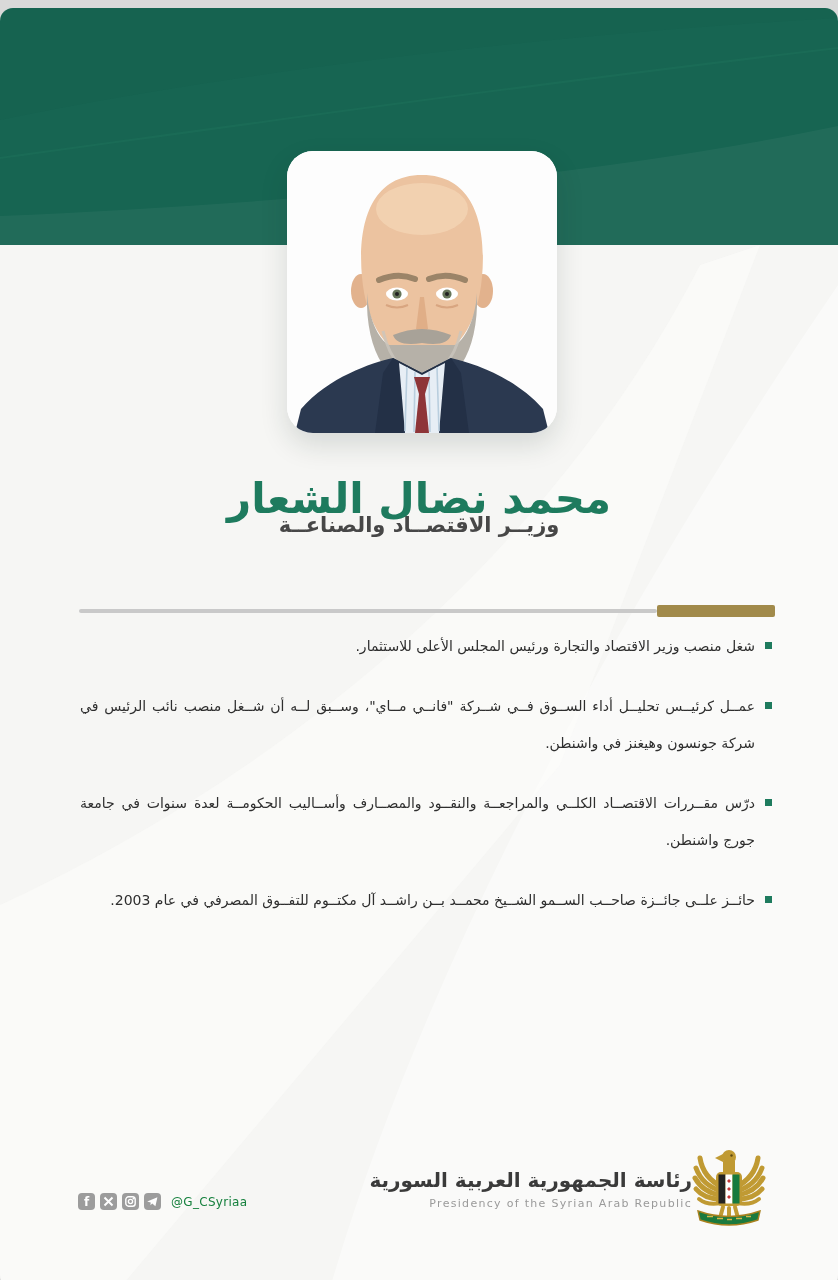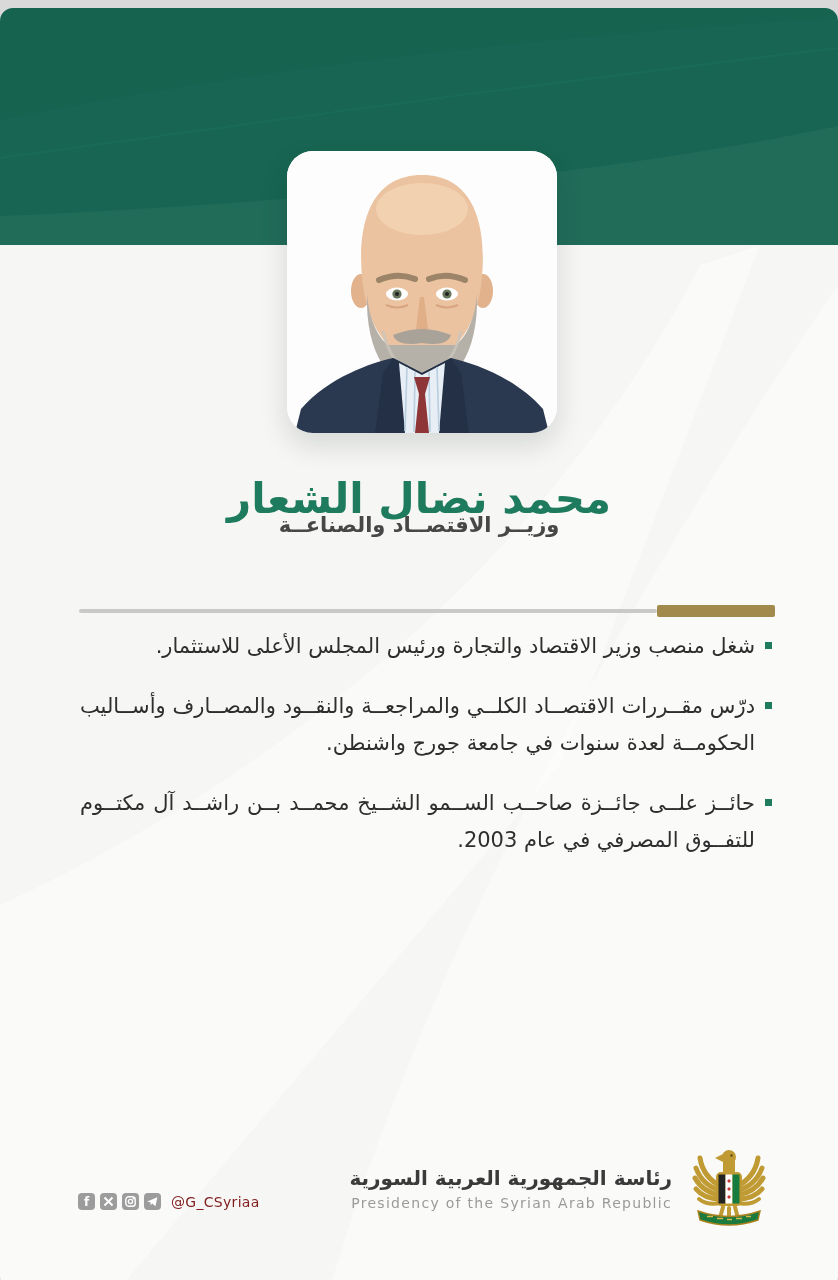--- a/index.html
+++ b/index.html
@@ -16,31 +16,31 @@
   
   .name{position:absolute;left:0;top:438px;width:100%;text-align:center;direction:rtl;
         font-size:42px;font-weight:bold;color:#1e7b5e;letter-spacing:0;}
   .job-title{position:absolute;left:0;top:505px;width:100%;text-align:center;direction:rtl;
         font-size:21px;font-weight:bold;color:#474747;}
   
   .divider-line{position:absolute;left:79px;top:601px;width:578px;height:4px;background:#c9c9c9;border-radius:2px;}
   .divider-gold{position:absolute;left:657px;top:597px;width:118px;height:12px;background:#a18a4b;border-radius:2px;}
   
   .facts{position:absolute;top:620px;right:66px;left:80px;margin:0;padding:0;list-style:none;direction:rtl;}
-  .facts li{position:relative;padding-right:17px;margin-bottom:23px;font-size:21px;line-height:37px;
+  .facts li{position:relative;padding-right:17px;margin-bottom:23px;font-size:14px;line-height:37px;
             color:#2e2e2e;text-align:justify;}
   .facts li .bullet{position:absolute;right:0;top:14px;width:7px;height:7px;background:#1e7b5e;}
   
   .social{position:absolute;left:78px;top:1185px;display:flex;align-items:center;gap:5px;}
   .sicon{display:inline-flex;width:17px;height:17px;}
-  .handle{font-size:14px;color:#7f1d1d;margin-left:5px;letter-spacing:.3px;}
-  .brand{position:absolute;right:72px;top:1137px;display:flex;align-items:center;gap:20px;}
+  .handle{font-size:12px;color:#15803d;margin-left:5px;letter-spacing:.3px;}
+  .brand{position:absolute;right:72px;top:1137px;display:flex;align-items:center;gap:0;}
   .brand-text{text-align:right;}
   .org-ar{font-size:20px;font-weight:bold;color:#3a3a3a;direction:rtl;line-height:26px;}
-  .org-en{font-size:14px;color:#9a9a9a;letter-spacing:1.3px;margin-top:4px;white-space:nowrap;}
+  .org-en{font-size:11px;color:#9a9a9a;letter-spacing:1.3px;margin-top:4px;white-space:nowrap;}
 </style>
 </head>
 <body>
 
 <div class="page">
 
   <svg class="bg-waves" width="838" height="1043">
     <path d="M838 40 C 640 330 430 700 330 1043 L 838 1043 Z" fill="#ffffff" opacity="0.45"></path>
     <path d="M0 660 C 260 540 540 330 700 20 L 760 0 L 560 520 L 120 1043 L 0 1043 Z" fill="#fdfdfc" opacity="0.5"></path>
   </svg>
@@ -98,20 +98,21 @@
 
   <h1 class="name">محمد نضال الشعار</h1>
   <div class="job-title">وزيــر الاقتصــاد والصناعــة</div>
 
   <div class="divider-line"></div>
   <div class="divider-gold"></div>
 
   <ul class="facts">
     <li><span class="bullet"></span><span>شغل منصب وزير الاقتصاد والتجارة ورئيس المجلس الأعلى للاستثمار.</span></li>
     <li><span class="bullet"></span></li>
+    <li><span class="bullet"></span><span>عمــل كرئيــس تحليــل أداء الســوق فــي شــركة "فانــي مــاي"، وســبق لــه أن شــغل منصب نائب الرئيس في شركة جونسون وهيغنز في واشنطن.</span></li>
     <li><span class="bullet"></span><span>درّس مقــررات الاقتصــاد الكلــي والمراجعــة والنقــود والمصــارف وأســاليب الحكومــة لعدة سنوات في جامعة جورج واشنطن.</span></li>
     <li><span class="bullet"></span><span>حائــز علــى جائــزة صاحــب الســمو الشــيخ محمــد بــن راشــد آل مكتــوم للتفــوق المصرفي في عام 2003.</span></li>
   </ul>
 
   <div class="social">
     <span class="sicon">
       <svg width="17" height="17">
           <rect width="17" height="17" rx="4" fill="#9c9c9c"></rect>
         <text x="8.7" y="13" text-anchor="middle" font-size="12" font-weight="bold" fill="#ffffff" font-family="DejaVu Sans, sans-serif">f</text>
         </svg>

